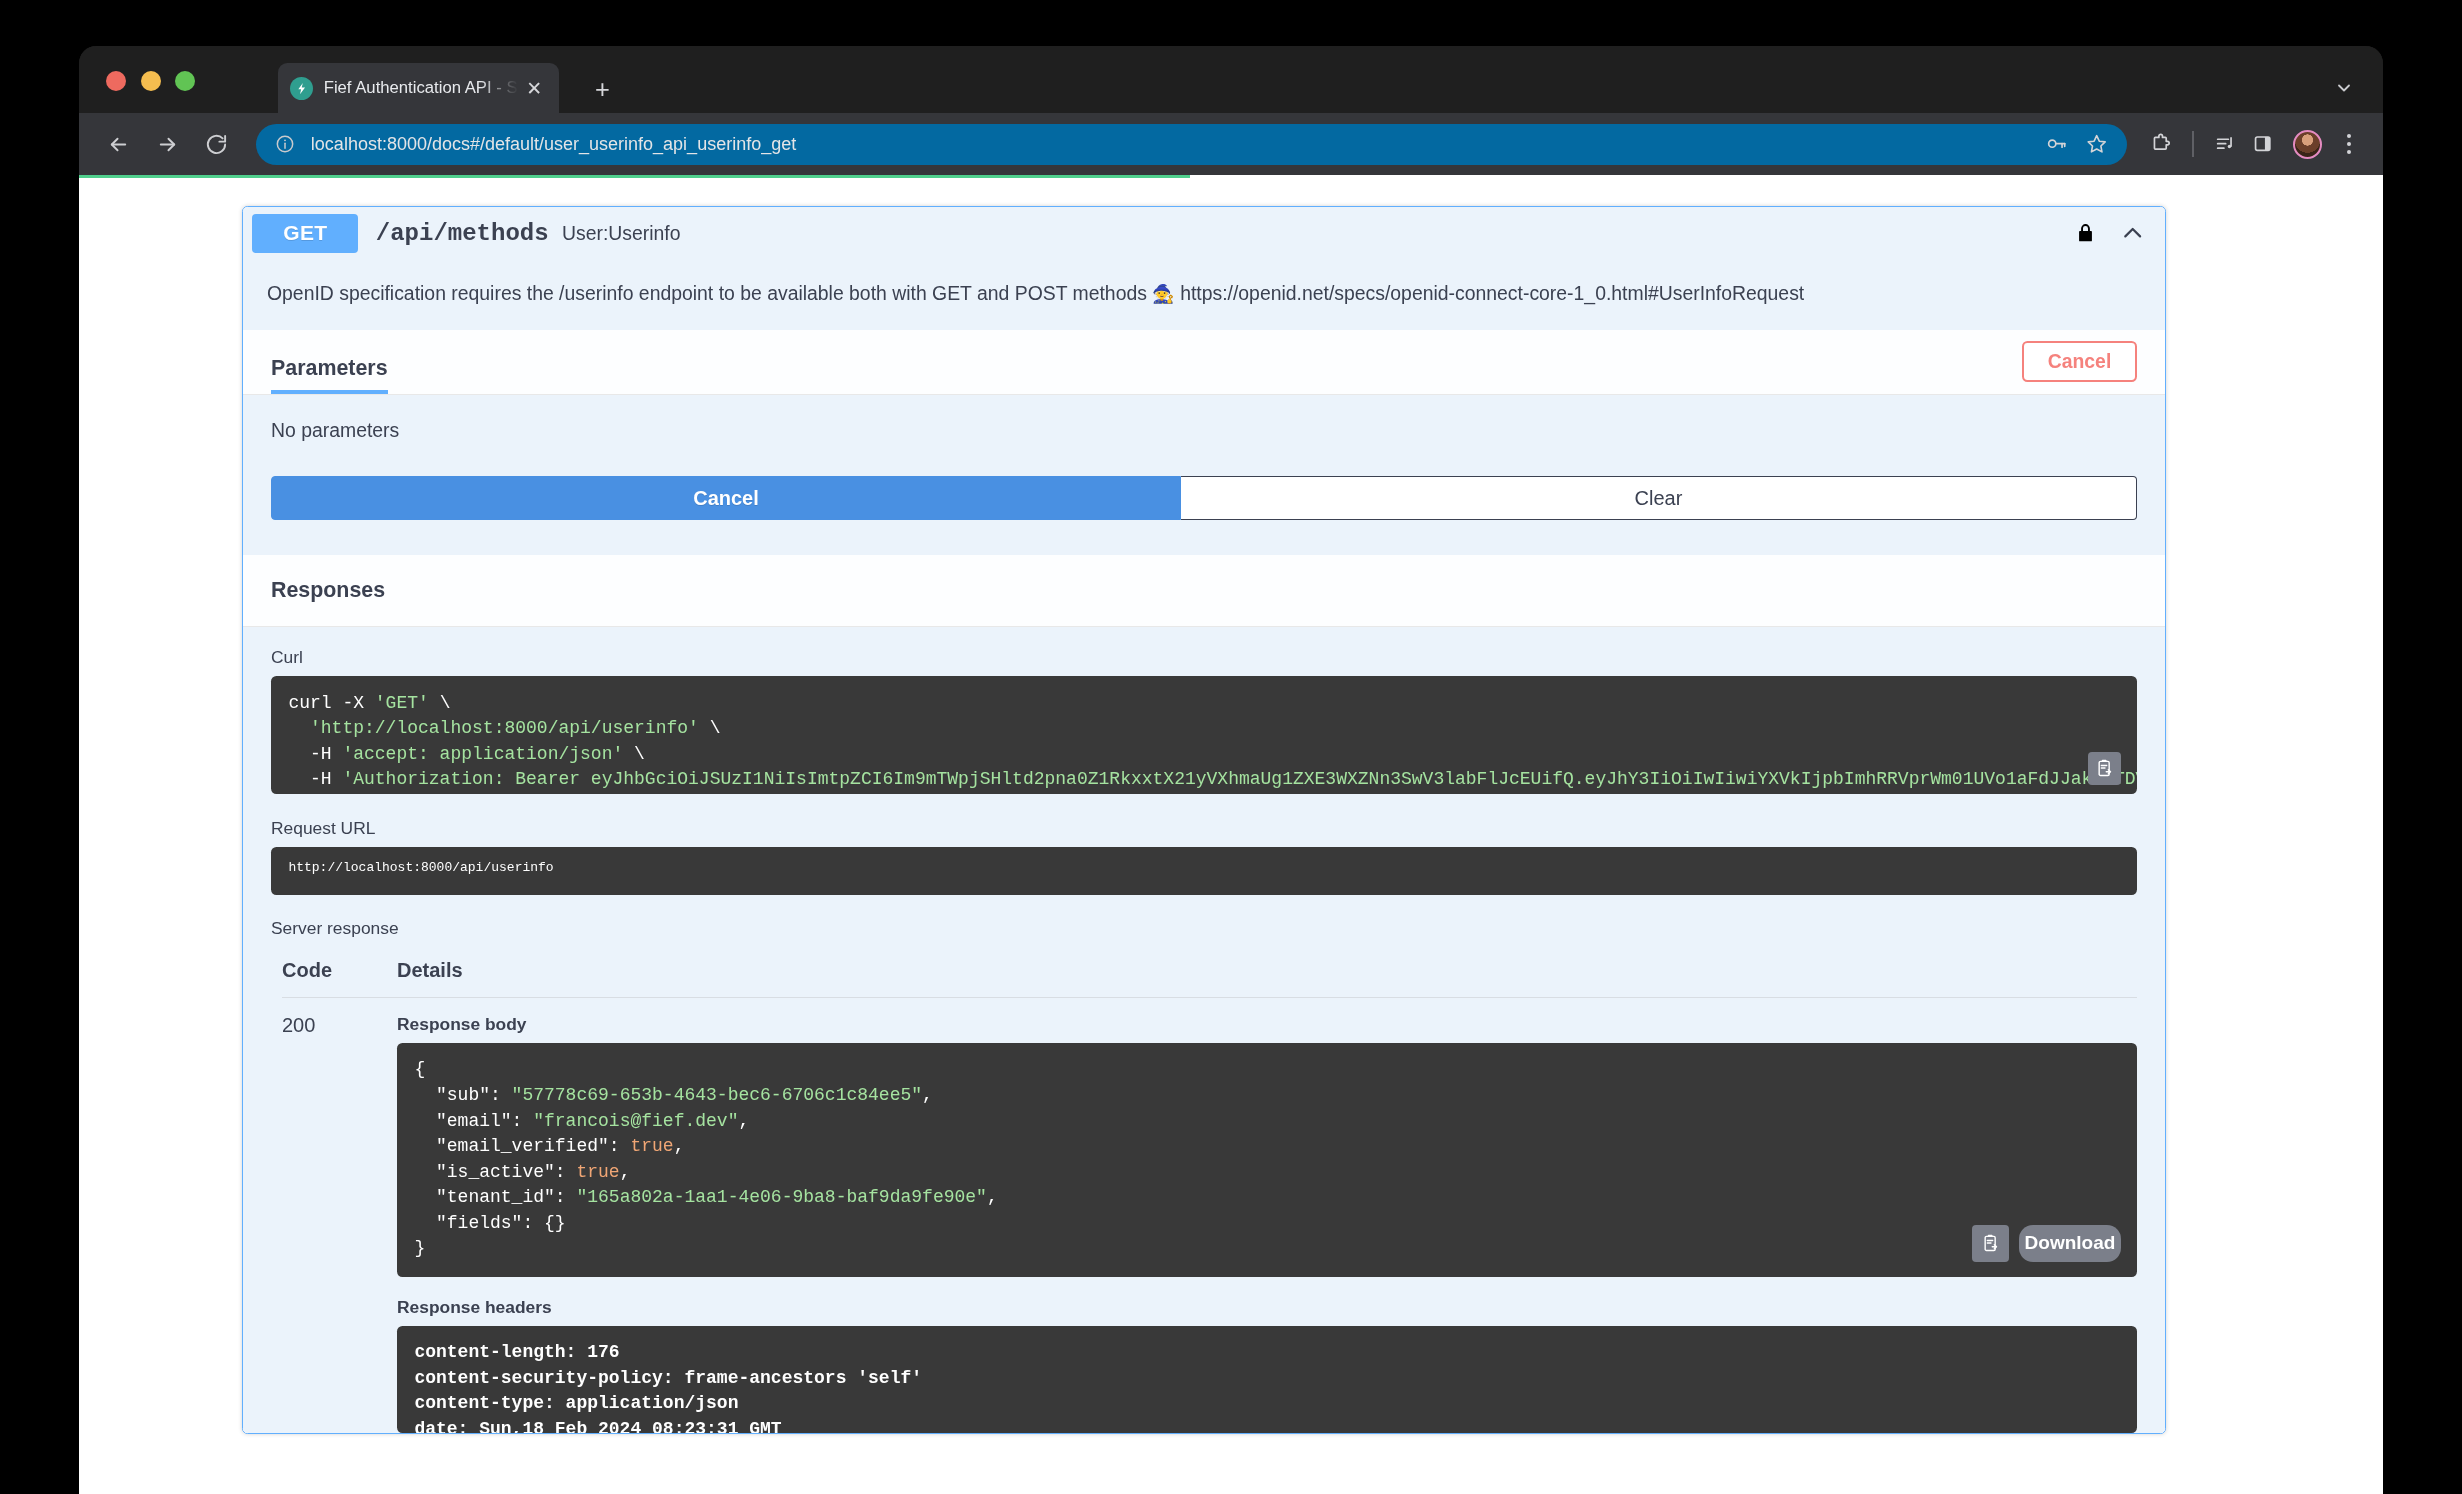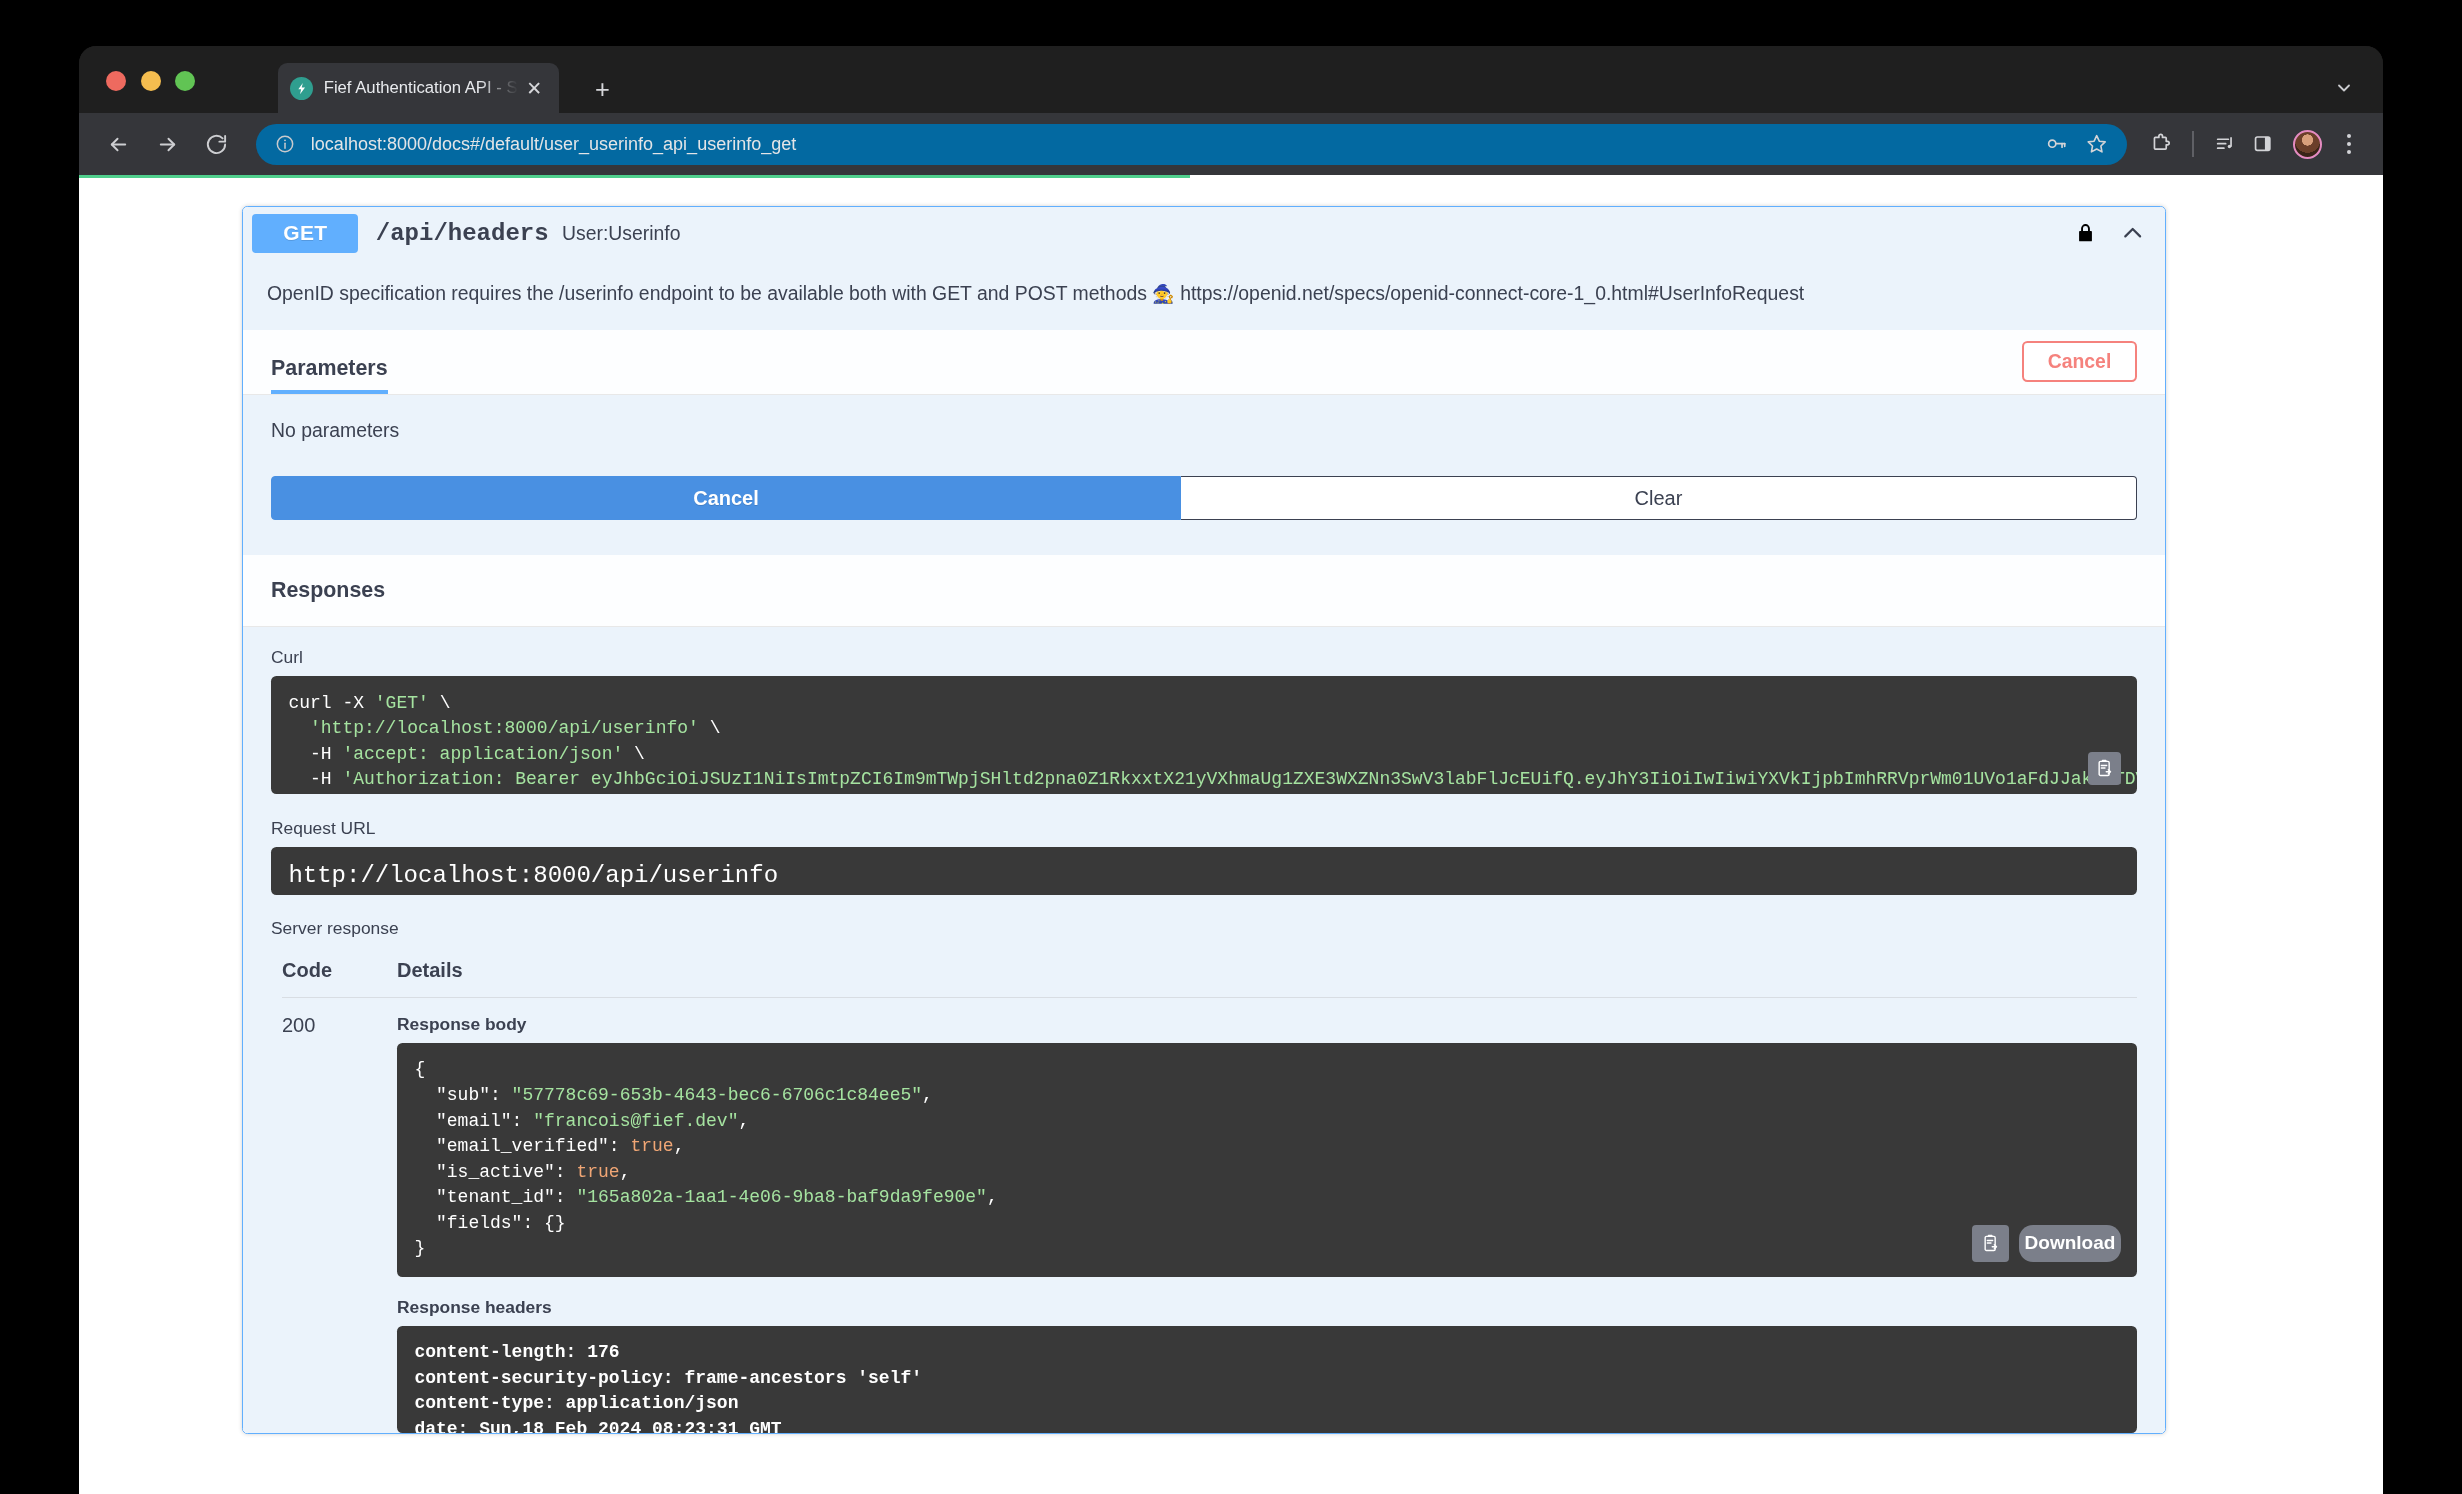--- a/index.html
+++ b/index.html
@@ -341,21 +341,21 @@
     background: #7b7f8a;
     border-radius: 4px;
     display: flex; align-items: center; justify-content: center;
     color: #fff;
   }
   #curl-copy { right: 16px; bottom: 9.4px; width: 33px; height: 33px; }
   .copy-btn svg { width: 20px; height: 20px; }
 
   #request-url-label { margin-top: 24px; }
   #request-url-block { height: 48px; padding: 12px 17.4px; margin-bottom: 0; }
-  #request-url-block pre { font-size: 24px; }
+  #request-url-block pre { font-size: 13px; }
 
   #server-response-label { margin-top: 23px; margin-bottom: 0; }
 
   #response-table { margin-top: 20px; margin-left: 11px; }
   #rt-head {
     display: flex;
     font-size: 20px; font-weight: bold; color: #3b4151;
     padding-bottom: 14.7px;
     border-bottom: 1.3px solid #d8dde3;
   }
@@ -489,21 +489,21 @@
     </div>
   </div>
 
   <div id="page">
     <div id="green-loadbar"></div>
 
     <div id="opblock">
 
       <div id="opblock-summary">
         <div id="method-badge">GET</div>
-        <div id="op-path">/api/headers</div>
+        <div id="op-path">/api/methods</div>
         <div id="op-summary">User:Userinfo</div>
         <div id="auth-lock">
           <svg viewBox="0 0 24 24" fill="#000000">
               <path d="M12 2.2a4.6 4.6 0 0 0-4.6 4.6v2.6H6.2a.9.9 0 0 0-.9.9v9a.9.9 0 0 0 .9.9h11.6a.9.9 0 0 0 .9-.9v-9a.9.9 0 0 0-.9-.9h-1.2V6.8A4.6 4.6 0 0 0 12 2.2zm0 2a2.6 2.6 0 0 1 2.6 2.6v2.6H9.4V6.8A2.6 2.6 0 0 1 12 4.2z"></path>
             </svg>
         </div>
         <div id="collapse-chevron">
           <svg viewBox="0 0 24 24" fill="none" stroke="#3b4151" stroke-width="2.1" stroke-linecap="round" stroke-linejoin="round">
               <polyline points="5 15.5 12 8.5 19 15.5"></polyline>
             </svg>

